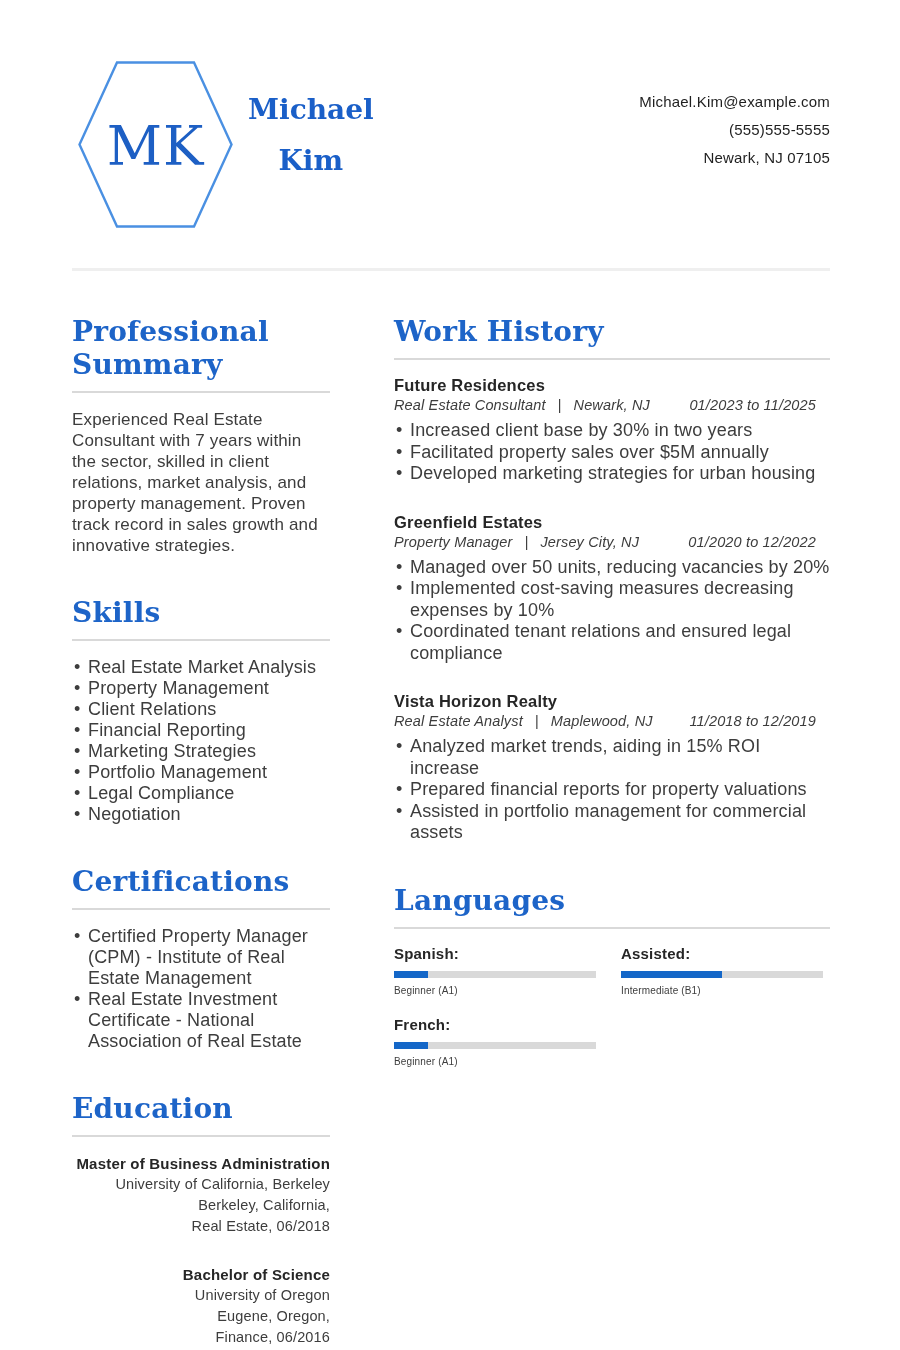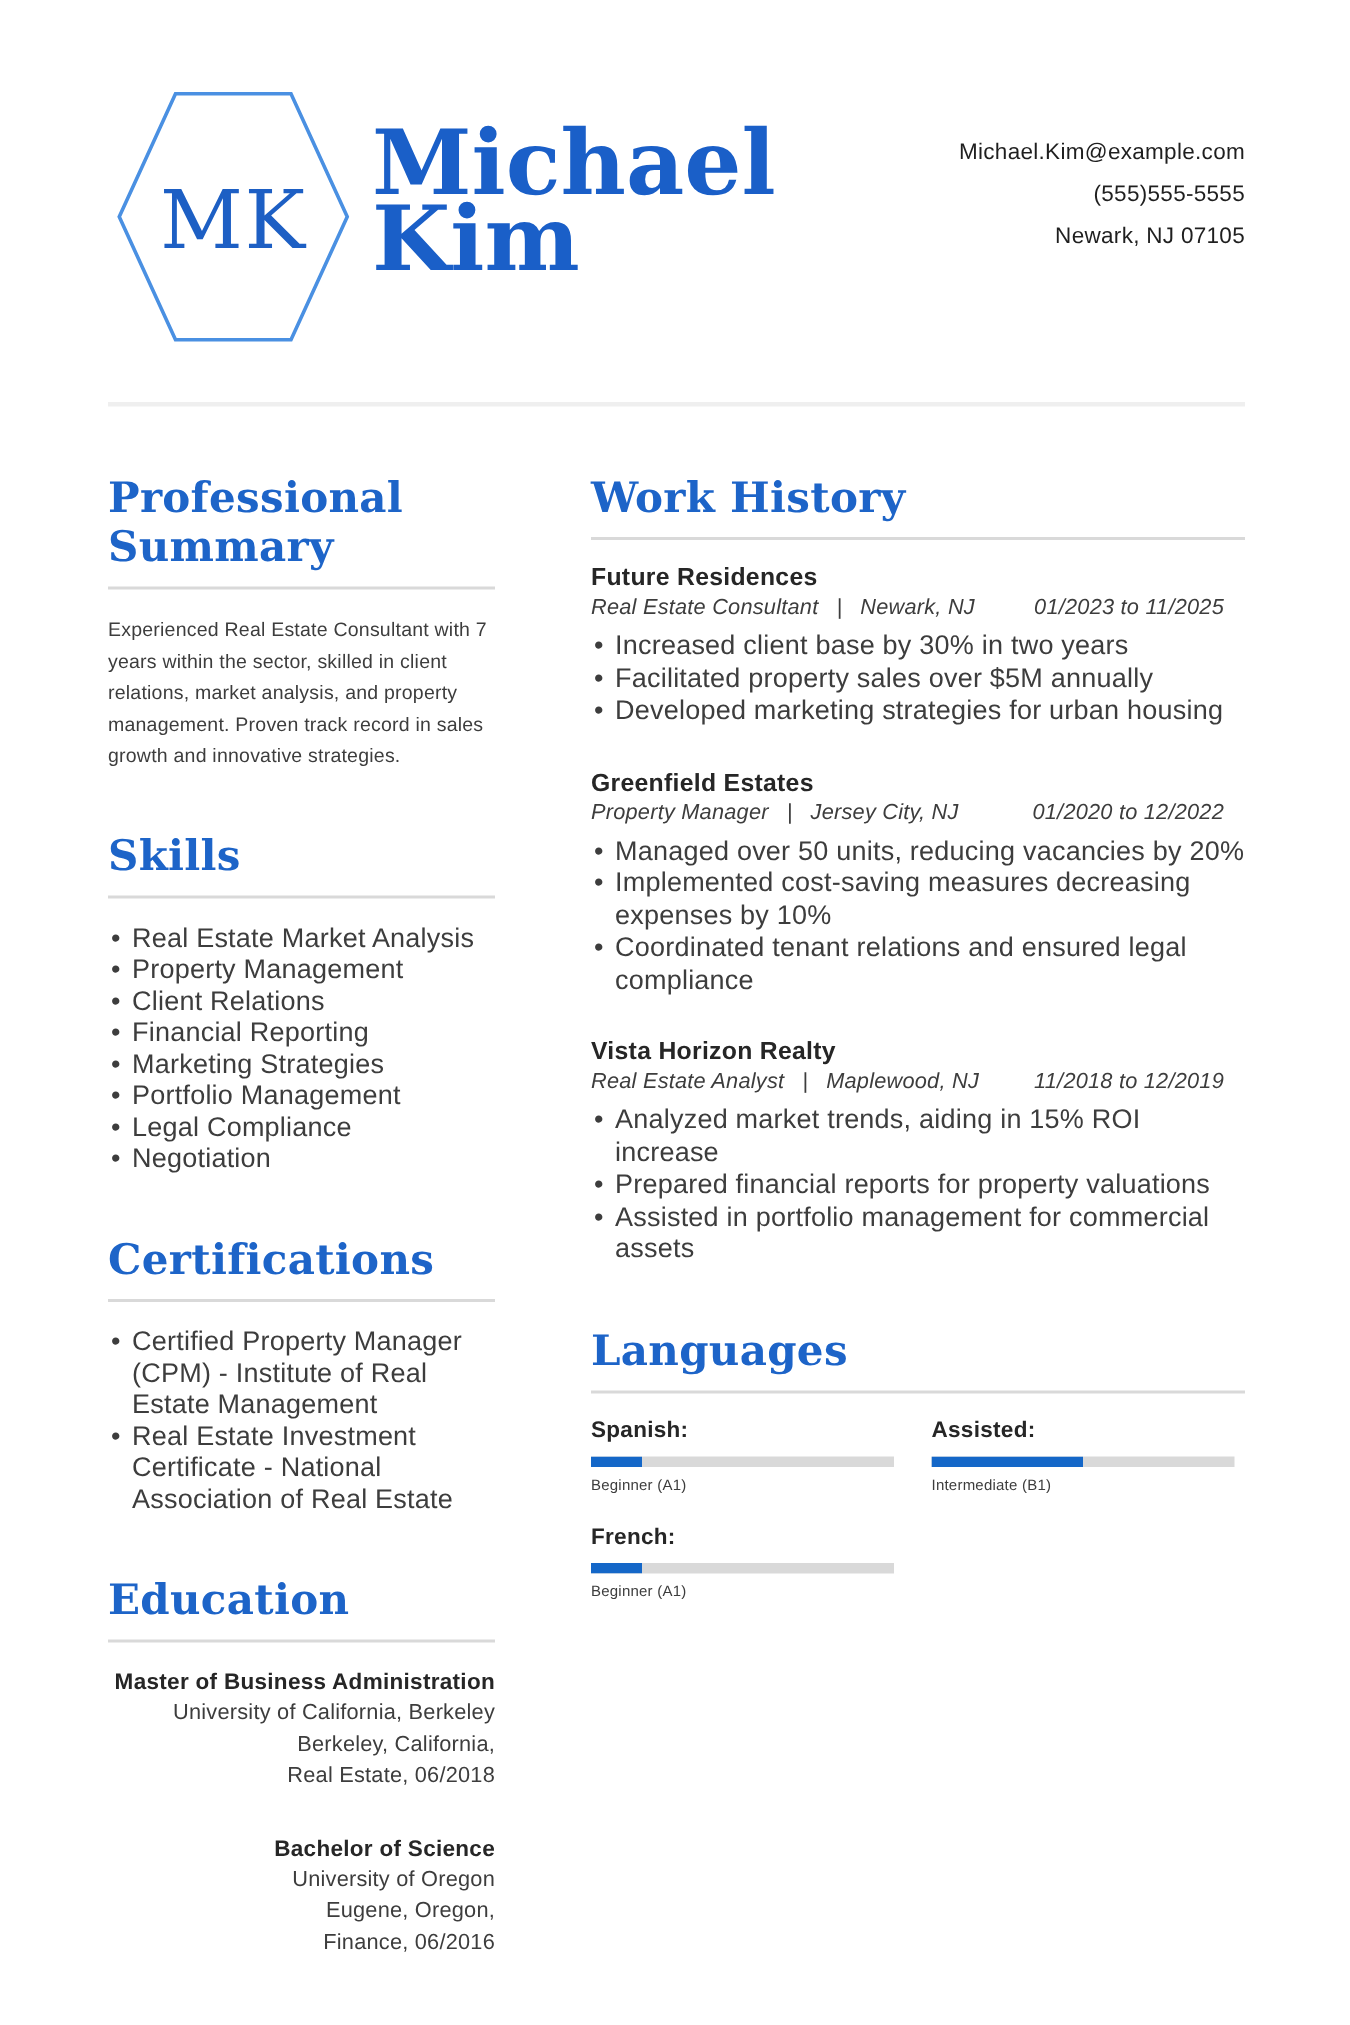--- a/index.html
+++ b/index.html
@@ -20,21 +20,21 @@
   .hex-initials {
     position:absolute; inset:0;
     display:flex; align-items:center; justify-content:center;
     font-family:"DejaVu Serif", serif;
     font-size:54px; color:#1d5fc4; letter-spacing:1px;
     padding-top:4px;
   }
   .name-block {
     position:absolute; left:248px; top:84px;
     font-family:"DejaVu Serif", serif; font-weight:bold;
-    font-size:60px; line-height:51px; color:#1a5fc8;
+    font-size:28px; line-height:51px; color:#1a5fc8;text-align:center;
   }
   .contact-block {
     position:absolute; right:70px; top:88px;
     text-align:right; font-size:15px; line-height:28px; color:#1f1f1f;
     letter-spacing:0.2px;
   }
   .top-divider {
     position:absolute; left:72px; right:70px; bottom:0;
     height:3px; background:#efefef;
   }
@@ -46,21 +46,21 @@
 
   .section { margin-bottom:40px; }
   .section:last-child { margin-bottom:0; }
   .section h2 {
     font-family:"DejaVu Serif", serif; font-weight:bold;
     font-size:28px; color:#1d64c8; letter-spacing:0.2px;
     margin-bottom:10px;
   }
   .rule { height:2px; background:#d9d9d9; margin-bottom:16px; }
 
-  .body-text { font-size:13px; line-height:21px; letter-spacing:0.15px; color:#3d3d3d; }
+  .body-text { font-size:17px; line-height:21px; letter-spacing:0.15px; color:#3d3d3d; }
 
   ul.bullets { list-style:none; }
   ul.bullets li {
     position:relative; padding-left:16px;
     font-size:18px; line-height:21px; letter-spacing:0.15px;
   }
   ul.bullets li::before {
     content:"•"; position:absolute; left:2px; top:0;
     color:#3d3d3d;
   }

